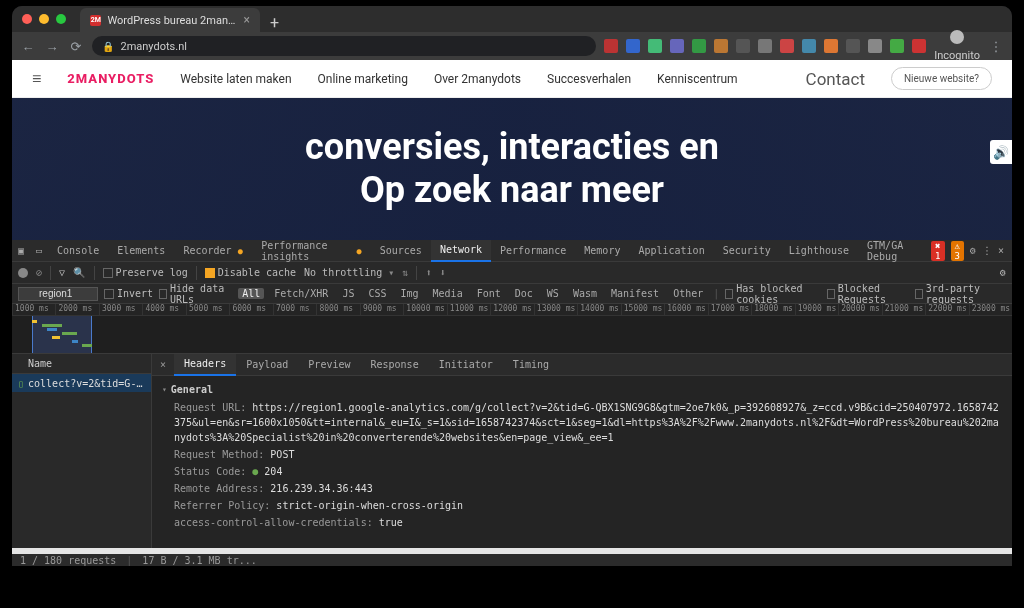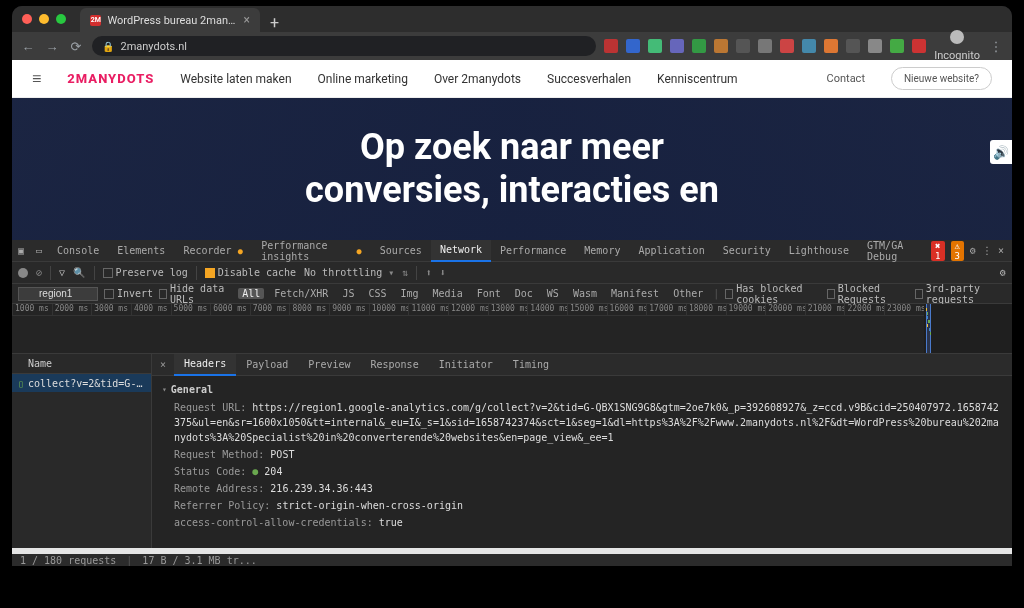--- a/index.html
+++ b/index.html
@@ -29,21 +29,21 @@
   .ext-icons .ico { width: 14px; height: 14px; border-radius: 2px; }
   .incognito { display: flex; align-items: center; gap: 5px; font-size: 11px; color: #ccc; flex-direction: column; }
   .incog-ico { width: 14px; height: 14px; background: #bbb; border-radius: 50%; }
 
   
   .page { flex: 0 0 180px; background: #fff; display: flex; flex-direction: column; overflow: hidden; }
   .sitebar { height: 38px; background: #fff; display: flex; align-items: center; padding: 0 20px; gap: 26px; font-size: 12px; color: #333; border-bottom: 1px solid #eee; }
   .menu-ham { font-size: 16px; color: #555; }
   .logo { color: #e91e63; font-weight: 800; letter-spacing: 1px; font-size: 13px; }
   .nav-links { display: flex; gap: 26px; flex: 1; }
-  .contact { font-size: 11px; color: #555; }
+  .contact { font-size: 17px; color: #555; }
   .cta { border: 1px solid #ccc; padding: 5px 12px; border-radius: 14px; font-size: 10px; color: #555; }
   .hero { flex: 1; background: linear-gradient(rgba(20,30,60,0.85), rgba(20,30,60,0.88)), linear-gradient(90deg, #444c66, #2e3654, #444c66); display: flex; align-items: center; justify-content: center; position: relative; }
   .hero-text { color: #fff; font-size: 36px; font-weight: 700; text-align: center; line-height: 1.2; }
   .hero-badge { position: absolute; right: 0; top: 42px; width: 22px; height: 24px; background: #fff; border-radius: 3px 0 0 3px; display:flex; align-items:center; justify-content:center; color:#e91e63; font-size:13px;}
 
   
   .devtools { flex: 1; background: #242424; display: flex; flex-direction: column; font-family: Menlo, Consolas, monospace; overflow: hidden; }
   .dt-tabs { height: 22px; background: #2b2b2b; border-bottom: 1px solid #3a3a3a; display: flex; align-items: center; font-size: 10px; color: #aaa; }
   .dt-tabs .tabitem { padding: 0 9px; height: 22px; display: flex; align-items: center; gap: 3px; cursor: pointer; }
   .dt-tabs .tabitem.active { background: #333; color: #eee; border-bottom: 2px solid #1a73e8; }
@@ -58,21 +58,21 @@
   .checkbox { display: inline-flex; align-items: center; gap: 3px; }
   .checkbox .box { width:10px; height:10px; border:1px solid #666; display:inline-block;}
   .checkbox.checked .box { background:#f5a623; border-color:#f5a623;}
   .select { color:#bbb; }
   .arrow { color:#888;}
   .dt-filterbar { height: 20px; background: #292929; border-bottom: 1px solid #3a3a3a; display: flex; align-items: center; gap: 6px; padding: 0 6px; font-size: 10px; color: #bbb; }
   .dt-filterbar input { background: #3c3c3c; border: 1px solid #555; color: #ddd; font-size: 10px; padding: 0 20px; height: 14px; width: 80px; }
   .filter-pill { padding: 0 4px; color: #aaa; }
   .filter-pill.active { background:#555; border-radius:2px; color:#eee;}
 
-  .timeline { height: 50px; background: #242424; border-bottom: 1px solid #3a3a3a; display:flex; flex-direction:row; }
+  .timeline { height: 50px; background: #242424; border-bottom: 1px solid #3a3a3a; display:flex; flex-direction:column; }
   .timeline-ruler { height: 12px; display: flex; font-size: 8px; color: #888; border-bottom:1px solid #333;}
   .timeline-ruler span { flex: 1; border-left: 1px solid #333; padding-left: 2px; white-space: nowrap; overflow:hidden;}
   .timeline-tracks { flex:1; position:relative; background:#1f1f1f;}
   .track-selection { position:absolute; left:2%; top:0; bottom:0; width:6%; background:rgba(70,100,180,0.3); border-left:1px solid #4a7acb; border-right:1px solid #4a7acb;}
   .track-bar { position:absolute; height:3px; background:#6aa84f;}
   .track-bar.y { background:#f1c232;}
   .track-bar.b { background:#3d85c6;}
 
   .dt-split { flex: 1; display: flex; overflow: hidden; }
   .req-sidebar { width: 140px; background: #292929; border-right: 1px solid #3a3a3a; display:flex; flex-direction:column;}
@@ -155,22 +155,22 @@
         <span>Online marketing</span>
         <span>Over 2manydots</span>
         <span>Succesverhalen</span>
         <span>Kenniscentrum</span>
       </div>
       <span class="contact">Contact</span>
       <span class="cta">Nieuwe website?</span>
     </div>
     <div class="hero">
       <div class="hero-text">
+        <div>conversies, interacties en</div>
         <div>Op zoek naar meer</div>
-        <div>conversies, interacties en</div>
       </div>
       <div class="hero-badge">🔊</div>
     </div>
   </div>
 
   <div class="devtools">
 
     <div class="dt-tabs">
       <div class="tabitem" style="padding:0 6px">▣</div>
       <div class="tabitem" style="padding:0 6px">▭</div>

